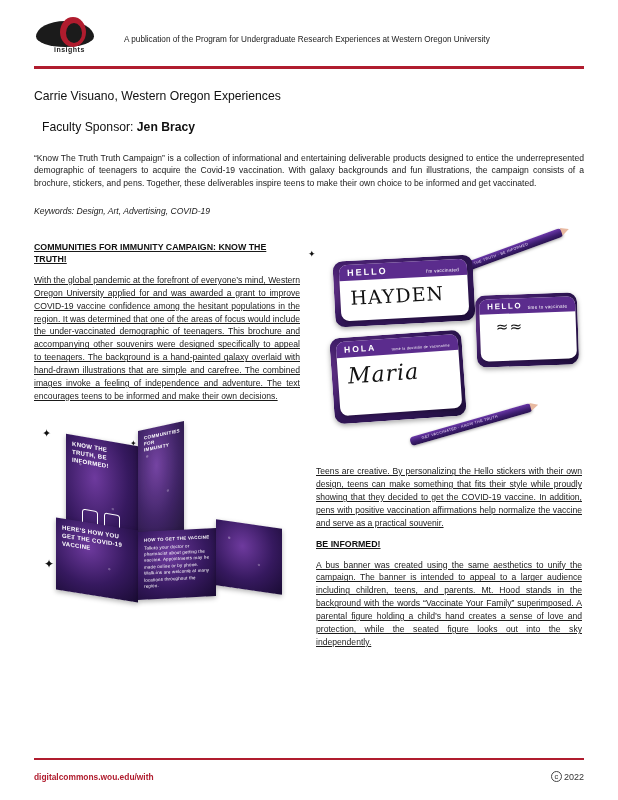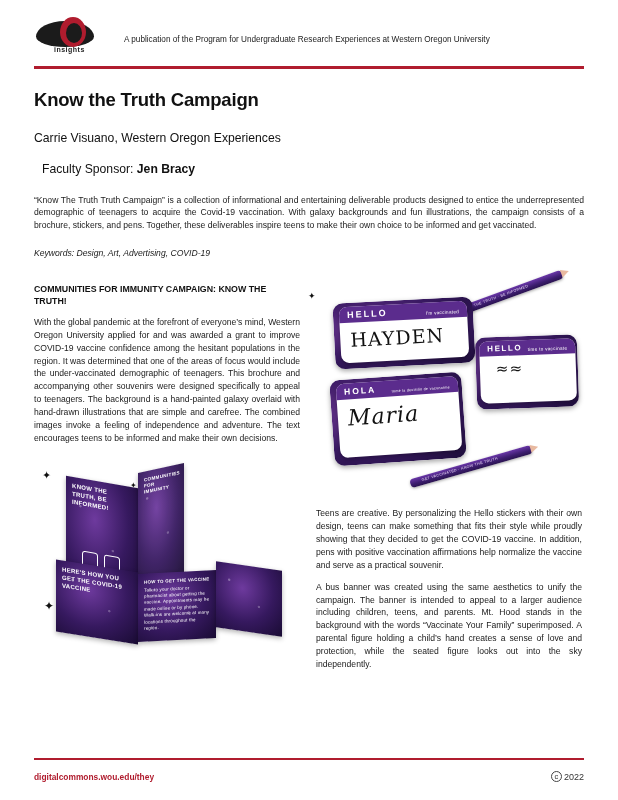--- a/index.html
+++ b/index.html
@@ -112,20 +112,21 @@
     margin: 16px 0 0 0;
     color: #1a1a1a;
   }
 
   
   .body-cols {
     margin-top: 26px;
     display: flex;
     gap: 16px;
     position: relative;
+    text-decoration: underline;
   }
   .col { width: 266px; position: relative; }
   h2.section {
     font-size: 8.8px;
     font-weight: bold;
     margin: 0 0 8px 0;
     line-height: 1.35;
     text-transform: uppercase;
     color: #111;
   }
@@ -306,21 +307,20 @@
       <div class="logo-mark"></div>
       <div class="logo-swoosh"></div>
       <div class="logo-swoosh2"></div>
       <div class="logo-word">insights</div>
     </div>
     <div class="header-text">A publication of the Program for Undergraduate Research Experiences at Western Oregon University</div>
   </div>
   <div class="header-rule"></div>
 
   <div class="content">
-    <h1 class="title">Know the Truth Campaign</h1>
 
     <div class="author">
       <span class="name">Carrie Visuano</span><span>, Western Oregon Experiences</span>
     </div>
 
     <div class="sponsor">
       <span>Faculty Sponsor: </span><span class="name">Jen Bracy</span>
     </div>
 
     <p class="abstract">“Know The Truth Truth Campaign” is a collection of informational and entertaining deliverable products designed to entice the underrepresented demographic of teenagers to acquire the Covid-19 vaccination. With galaxy backgrounds and fun illustrations, the campaign consists of a brochure, stickers, and pens. Together, these deliverables inspire teens to make their own choice to be informed and get vaccinated.</p>
@@ -397,26 +397,27 @@
           <div class="sticker" style="left:22px; top:96px; width:122px; height:74px; transform: rotate(-4deg);">
             <div class="hello-bar" style="font-size:8.5px;">
               <span>HOLA</span>
               <span class="hello-sub" style="font-size:3.6px;">tomé la decisión de vacunarme</span>
             </div>
             <div class="hello-name script">Maria</div>
           </div>
         </div>
 
         <p class="body">Teens are creative. By personalizing the Hello stickers with their own design, teens can make something that fits their style while proudly showing that they decided to get the COVID-19 vaccine. In addition, pens with positive vaccination affirmations help normalize the vaccine and serve as a practical souvenir.</p>
+        <h2 class="section">BE INFORMED!</h2>
         <p class="body">A bus banner was created using the same aesthetics to unify the campaign. The banner is intended to appeal to a larger audience including children, teens, and parents. Mt. Hood stands in the background with the words “Vaccinate Your Family” superimposed. A parental figure holding a child’s hand creates a sense of love and protection, while the seated figure looks out into the sky independently.</p>
       </div>
     </div>
   </div>
 
   <div class="footer-rule"></div>
   <div class="footer">
-    <div class="footer-link">digitalcommons.wou.edu/they</div>
+    <div class="footer-link">digitalcommons.wou.edu/with</div>
     <div class="footer-copy">
       <span class="copy-mark">c</span>
       <span>2022</span>
     </div>
   </div>
 </div>
 
 </body></html>

